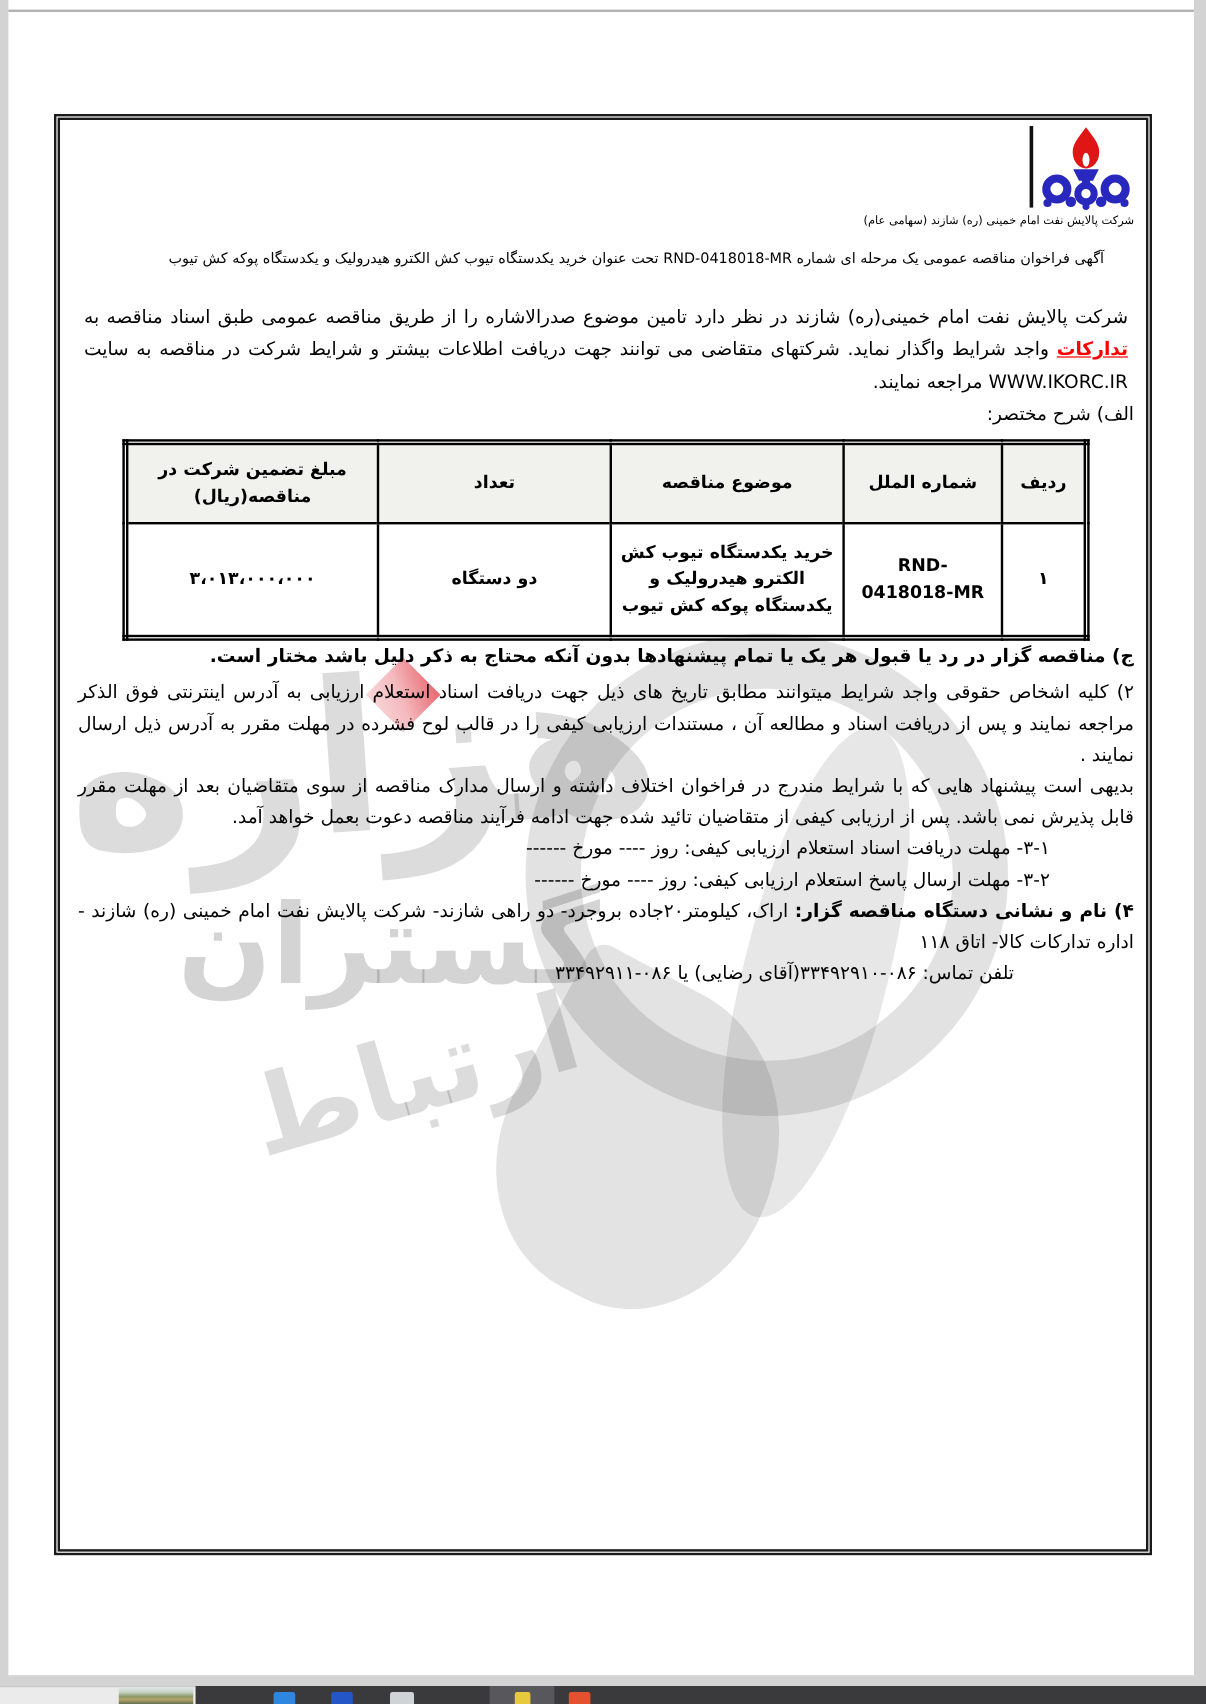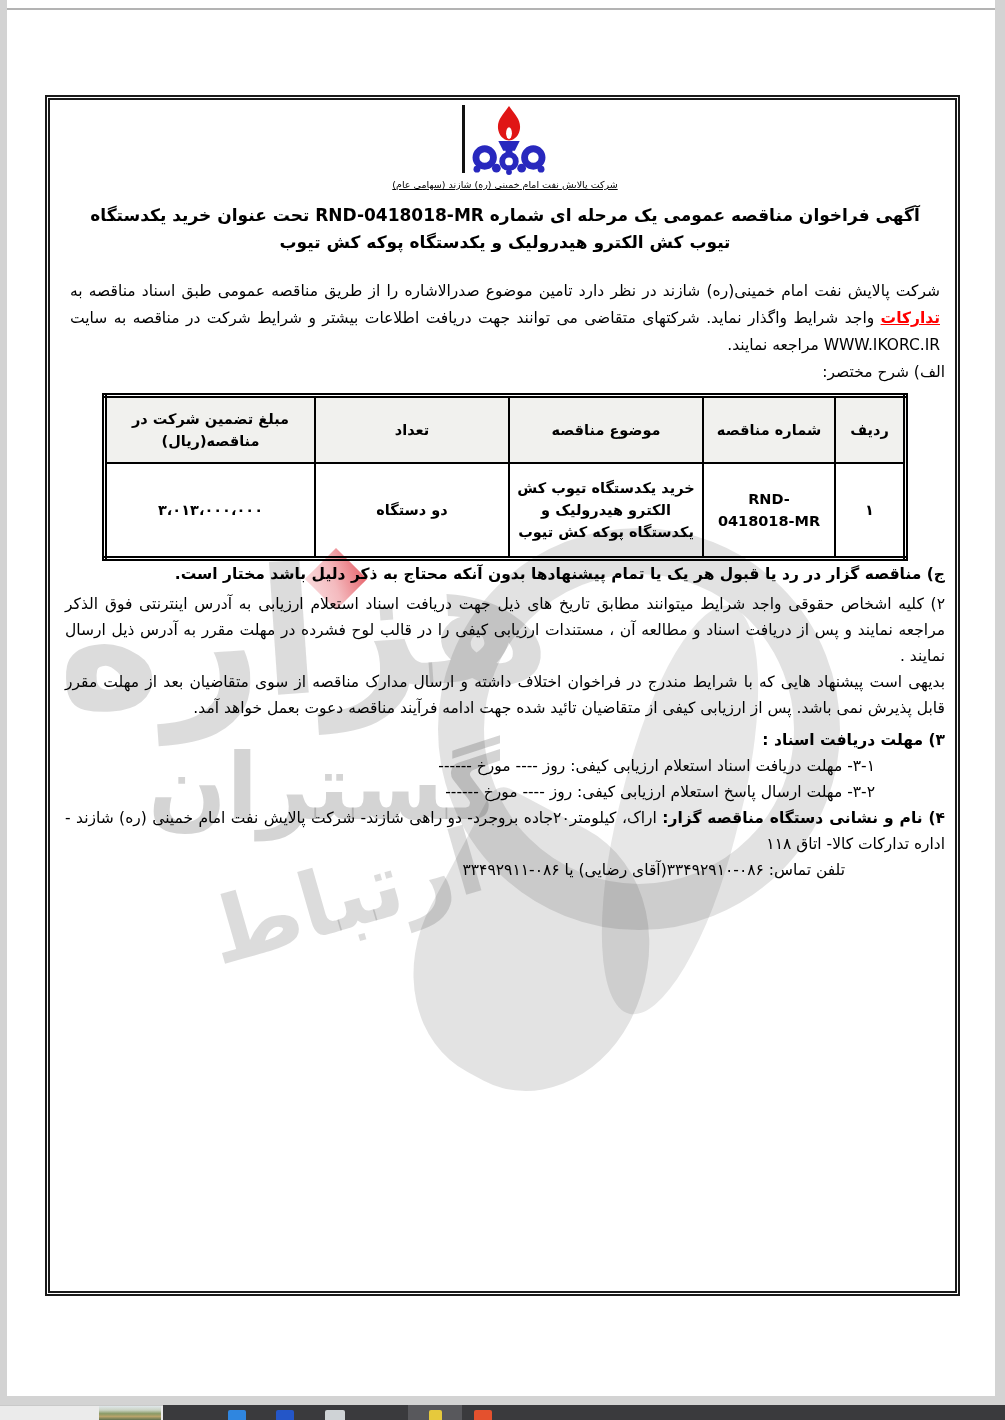--- a/index.html
+++ b/index.html
@@ -20,25 +20,25 @@
   .wm-blob{position:absolute;left:420px;top:820px;width:230px;height:270px;background:rgba(60,60,60,0.14);
            border-radius:8% 70% 55% 60%;transform:rotate(28deg);}
   .wm-tail{position:absolute;left:620px;top:600px;width:120px;height:420px;background:rgba(60,60,60,0.12);
            border-radius:60px/200px;transform:rotate(14deg);}
   .wm-diamond{position:absolute;left:314px;top:557px;width:44px;height:44px;transform:rotate(45deg);
               background:linear-gradient(205deg,#e4555e 5%,#f2aeb3 55%,#f7cdd0 95%);opacity:.85;}
 
   
   .doc{position:absolute;left:45px;top:95px;width:915px;height:1201px;border:5px double #1a1a1a;
        box-sizing:border-box;z-index:2;direction:rtl;padding:0 10px 0 15px;font-size:15.5px;}
-  .logo-wrap{margin-top:5px;text-align:center;text-decoration:underline;}
+  .logo-wrap{margin-top:5px;}
   .logo-art{display:inline-flex;direction:ltr;align-items:flex-start;}
   .logo-bar{width:3px;height:68px;background:#111;margin-right:4px;}
   .logo-caption{font-size:9.5px;margin-top:2px;letter-spacing:-0.3px;}
-  .title{margin-top:12px;text-align:center;font-weight:bold;font-size:17px;line-height:27px;padding:0 25px;}
+  .title{margin-top:12px;text-align:right;font-weight:normal;font-size:12px;line-height:27px;padding:0 25px;}
   .intro{margin-top:22px;text-align:justify;line-height:27px;padding:0 5px;}
   .red-link{color:#f00;text-decoration:underline;font-weight:bold;cursor:pointer;}
   .h-bold{font-weight:bold;line-height:26px;}
   .line{line-height:26px;}
   .just{text-align:justify;}
 
   table.tender{border-collapse:collapse;margin:8px auto 0 auto;direction:rtl;}
   table.tender th,table.tender td{border:2px solid #000;text-align:center;vertical-align:middle;
        font-size:14.5px;font-weight:bold;padding:4px 6px;line-height:22px;}
   table.tender{border:5px double #000;}
@@ -109,42 +109,41 @@
     <div class="title">آگهی فراخوان مناقصه عمومی یک مرحله ای شماره RND-0418018-MR تحت عنوان خرید یکدستگاه تیوب کش الکترو هیدرولیک و یکدستگاه پوکه کش تیوب</div>
 
     <div class="intro"><span>شرکت پالایش نفت امام خمینی(ره) شازند در نظر دارد تامین موضوع صدرالاشاره را از طریق مناقصه عمومی طبق اسناد مناقصه به </span><span class="red-link">تدارکات</span><span> واجد شرایط واگذار نماید. شرکتهای متقاضی می توانند جهت دریافت اطلاعات بیشتر و شرایط شرکت در مناقصه به سایت WWW.IKORC.IR مراجعه نمایند.</span></div>
 
     <div class="line">الف) شرح مختصر:</div>
 
     <table class="tender">
       <thead>
         <tr>
           <th class="c-radif">ردیف</th>
-          <th class="c-num">شماره مناقصه</th>
+          <th class="c-num">شماره الملل</th>
           <th class="c-subj">موضوع مناقصه</th>
           <th class="c-qty">تعداد</th>
           <th class="c-amount">مبلغ تضمین شرکت در مناقصه(ریال)</th>
         </tr>
       </thead>
       <tbody>
         <tr>
           <td>۱</td>
           <td>RND-0418018-MR</td>
           <td>خرید یکدستگاه تیوب کش الکترو هیدرولیک و یکدستگاه پوکه کش تیوب</td>
           <td>دو دستگاه</td>
           <td>۳،۰۱۳،۰۰۰،۰۰۰</td>
         </tr>
       </tbody>
     </table>
 
     <div class="h-bold">ج) مناقصه گزار در رد یا قبول هر یک یا تمام پیشنهادها بدون آنکه محتاج به ذکر دلیل باشد مختار است.</div>
     <div class="line just mt4">۲) کلیه اشخاص حقوقی واجد شرایط میتوانند مطابق تاریخ های ذیل جهت دریافت اسناد استعلام ارزیابی به آدرس اینترنتی فوق الذکر مراجعه نمایند و پس از دریافت اسناد و مطالعه آن ، مستندات ارزیابی کیفی را در قالب لوح فشرده در مهلت مقرر به آدرس ذیل ارسال نمایند .</div>
     <div class="line just">بدیهی است پیشنهاد هایی که با شرایط مندرج در فراخوان اختلاف داشته و ارسال مدارک مناقصه از سوی متقاضیان بعد از مهلت مقرر قابل پذیرش نمی باشد. پس از ارزیابی کیفی از متقاضیان تائید شده جهت ادامه فرآیند مناقصه دعوت بعمل خواهد آمد.</div>
 
-    <div class="h-bold mt6">۳) مهلت دریافت اسناد :</div>
     <div class="line indent70">۳-۱- مهلت دریافت اسناد استعلام ارزیابی کیفی: روز ---- مورخ ------</div>
     <div class="line indent70">۳-۲- مهلت ارسال پاسخ استعلام ارزیابی کیفی: روز ---- مورخ ------</div>
 
     <div class="line just"><span class="h-bold">۴) نام و نشانی دستگاه مناقصه گزار:</span><span> اراک، کیلومتر۲۰جاده بروجرد- دو راهی شازند- شرکت پالایش نفت امام خمینی (ره) شازند - اداره تدارکات کالا- اتاق ۱۱۸</span></div>
 
     <div class="phone-line">تلفن تماس: ۰۸۶-۳۳۴۹۲۹۱۰(آقای رضایی) یا ۰۸۶-۳۳۴۹۲۹۱۱</div>
 
   </div>
 
   <div class="taskbar">

